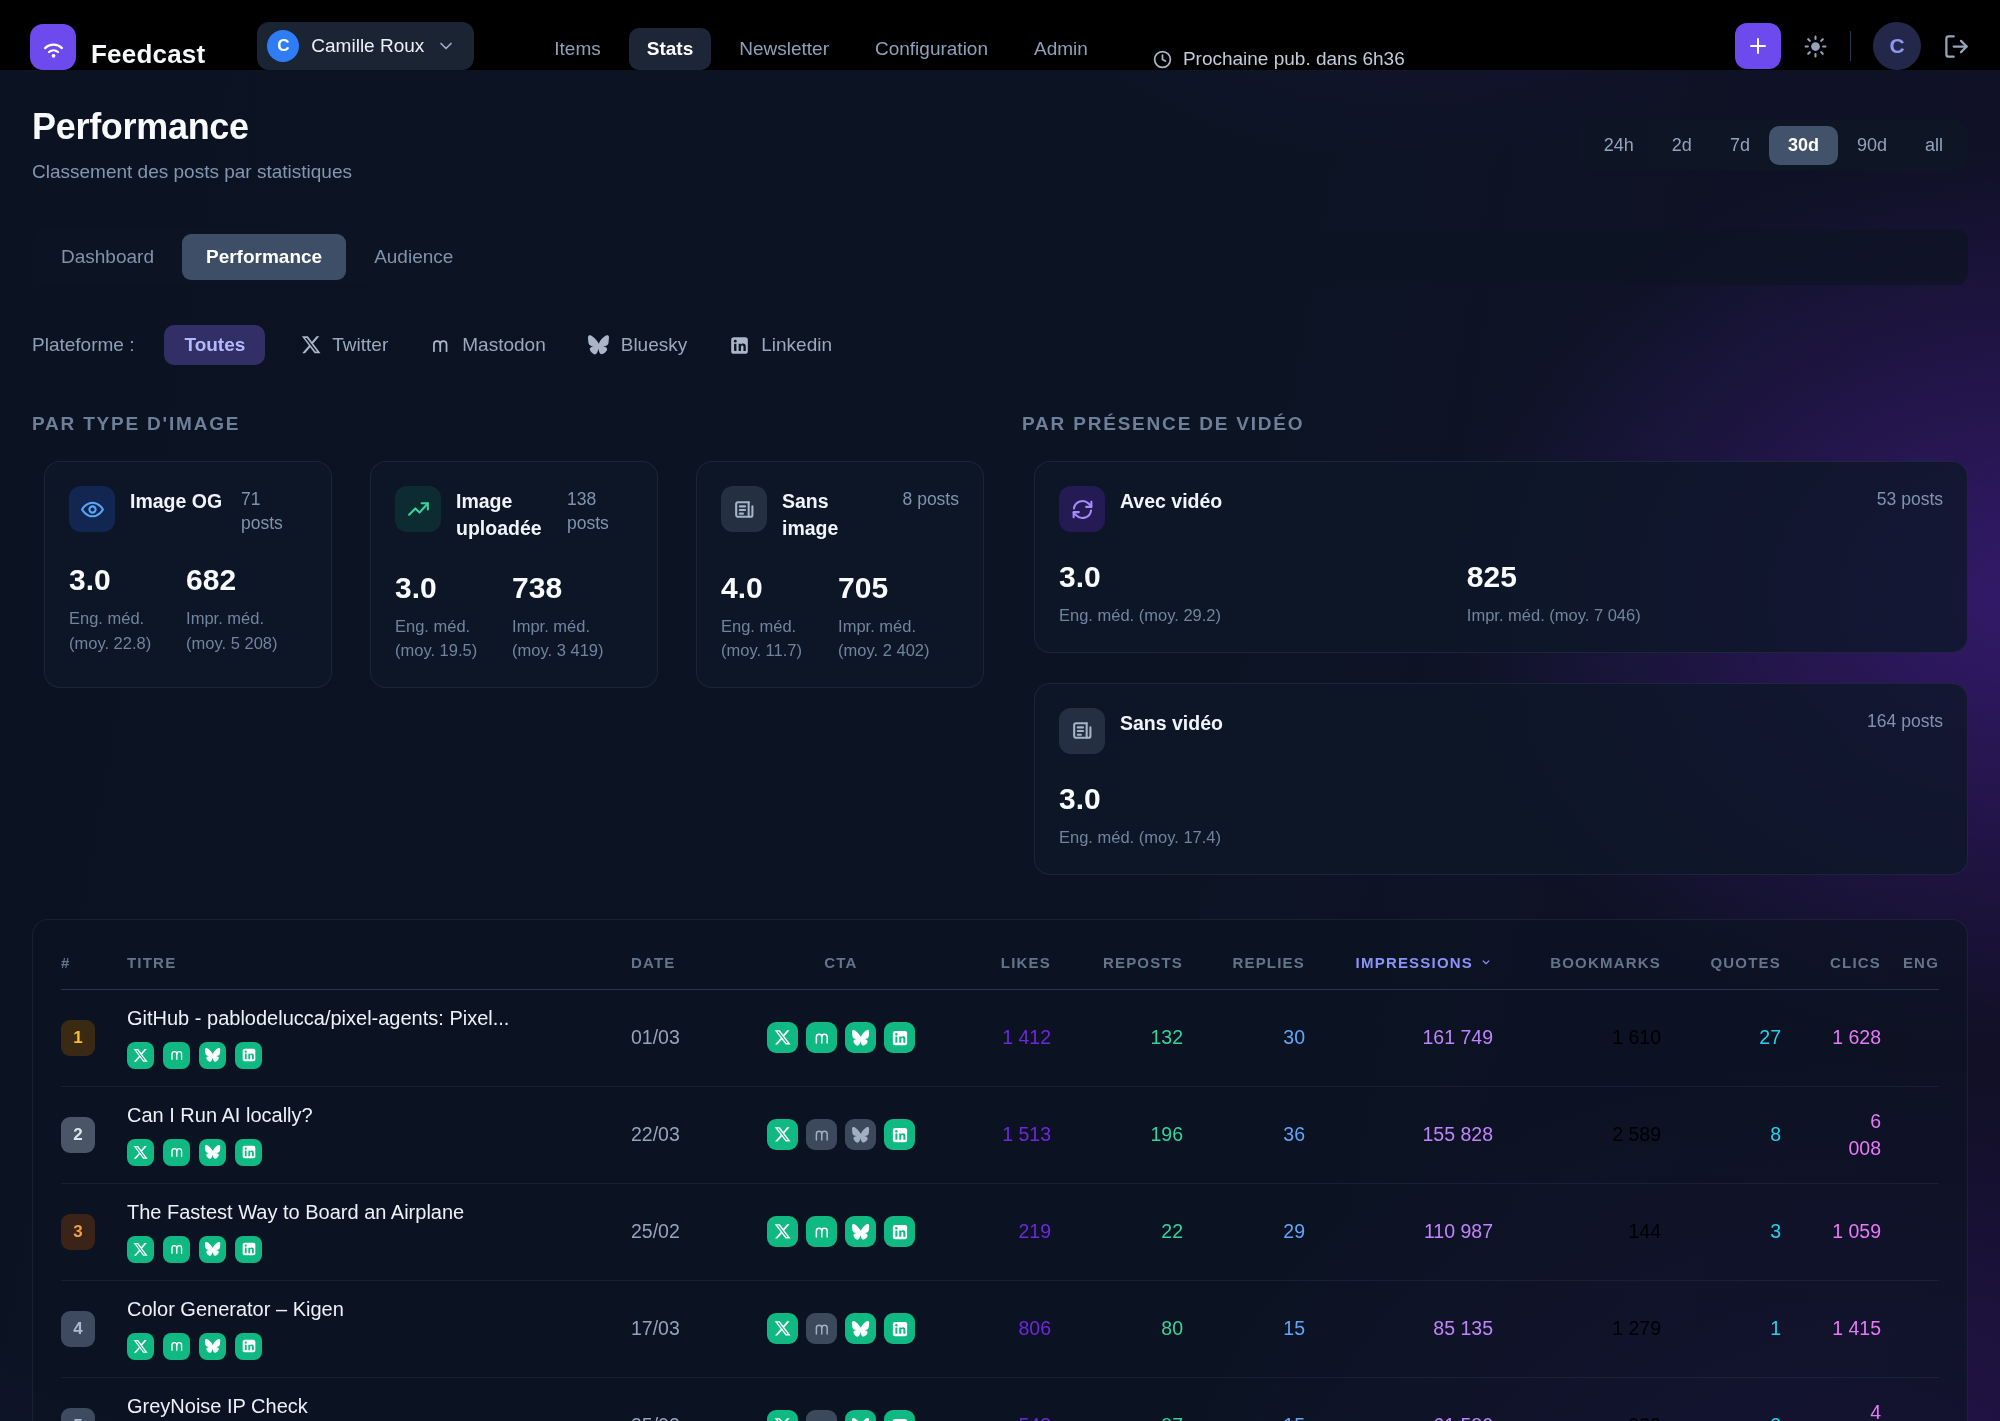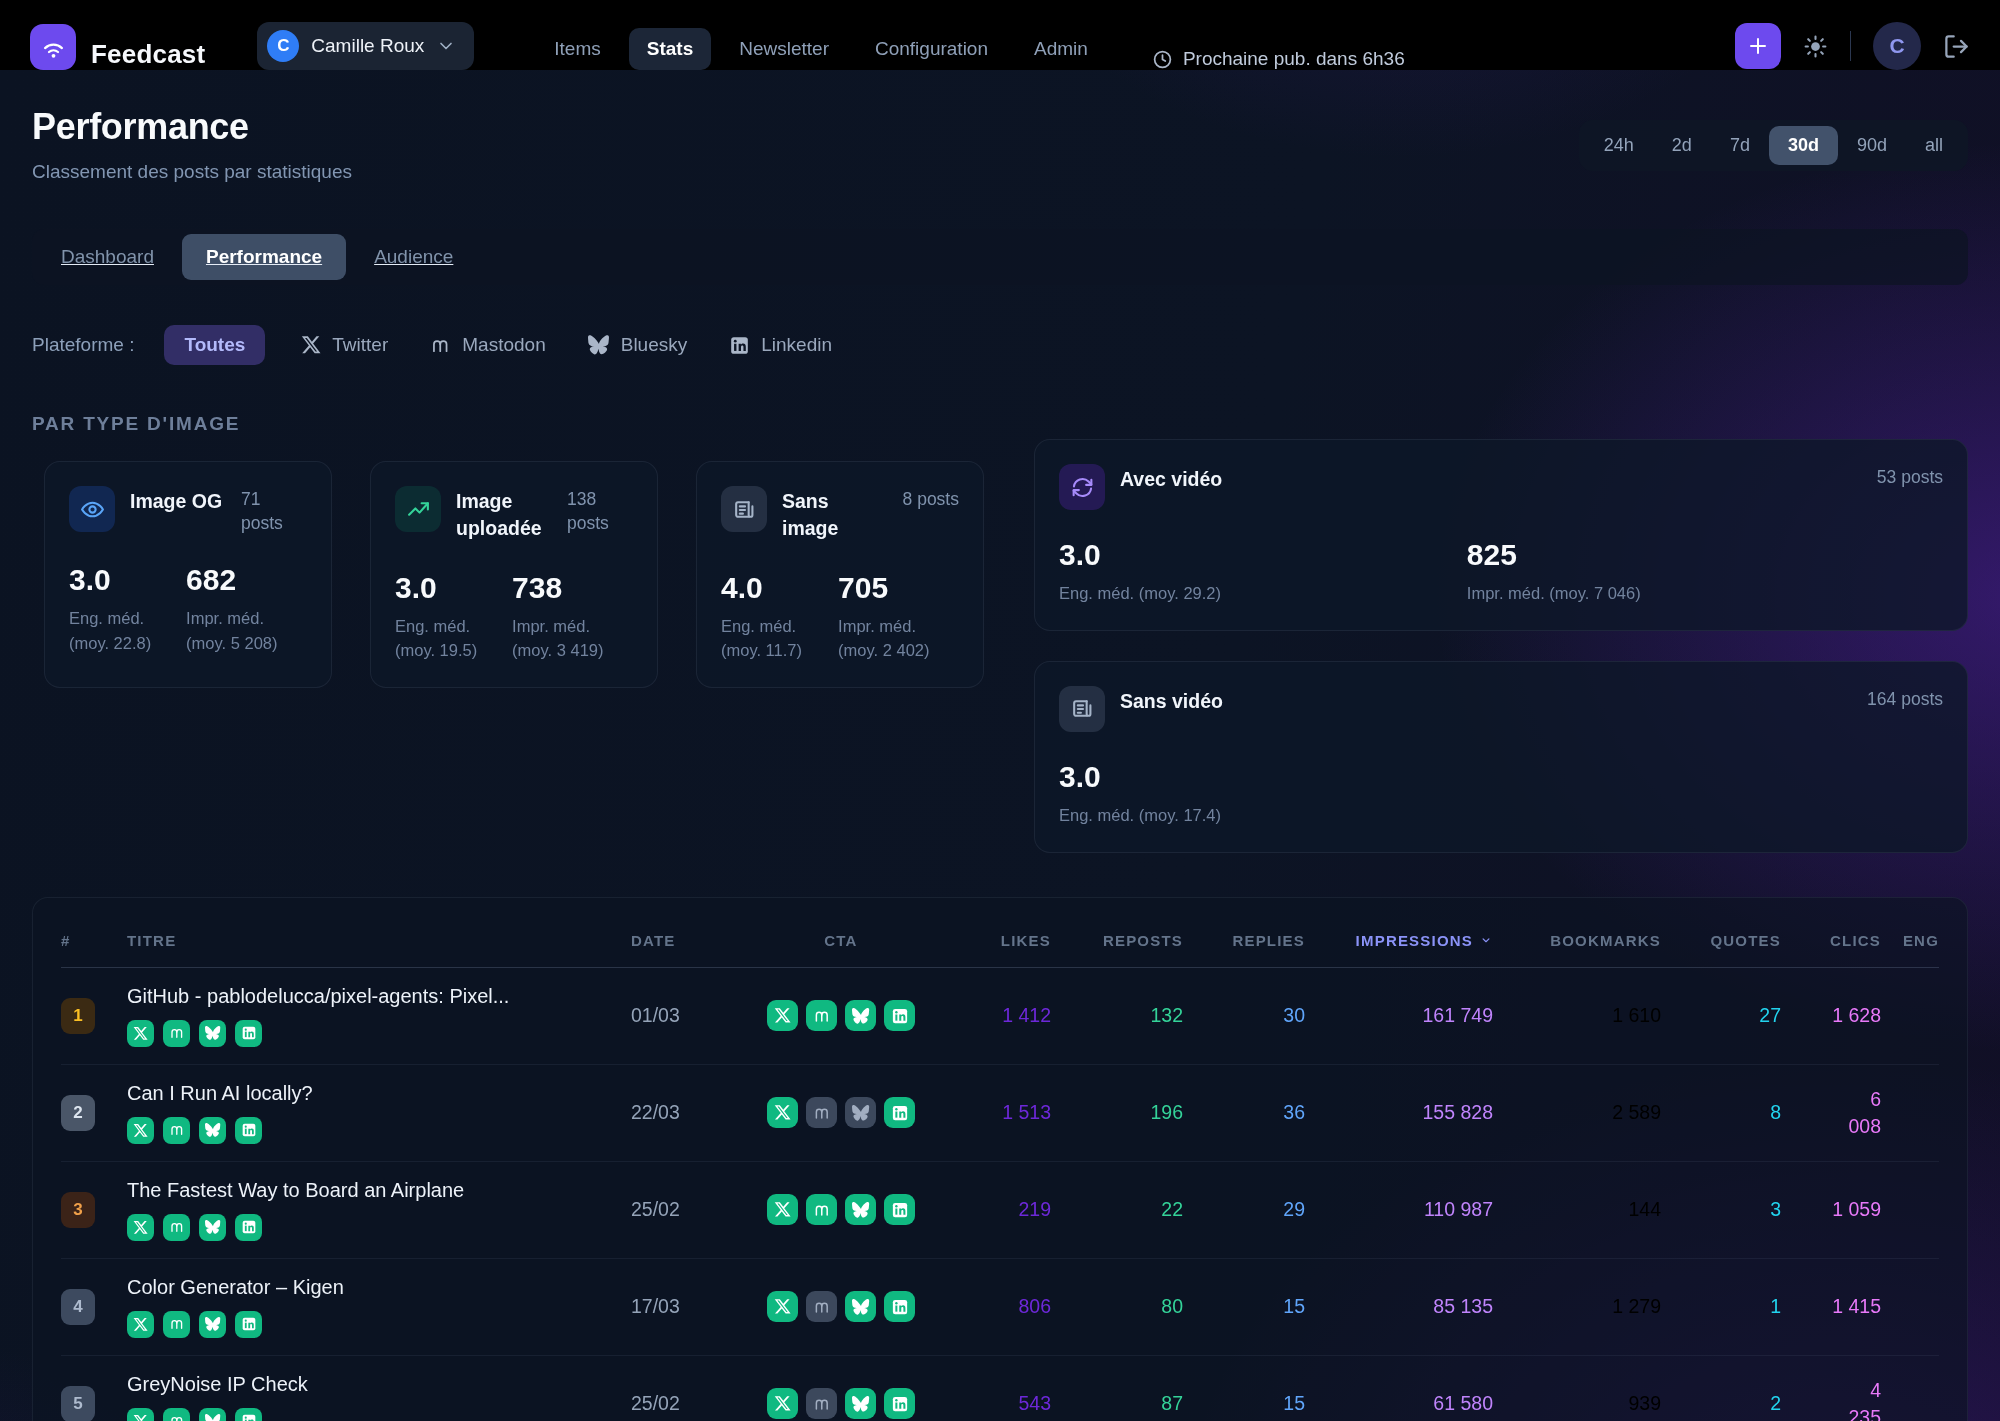--- a/index.html
+++ b/index.html
@@ -38,21 +38,21 @@
 
   
   .main{padding:0 32px;}
   .title-row{display:flex;align-items:flex-start;justify-content:space-between;margin-top:36px;}
   .page-title{font-size:36px;font-weight:700;color:#f8fafc;letter-spacing:-.3px;}
   .page-subtitle{margin-top:13px;font-size:19px;color:#8296b2;}
   .range-group{display:flex;align-items:center;background:rgba(14,22,38,.85);border-radius:14px;padding:6px;margin-top:14px;}
   .range-btn{font-size:18px;color:#93a3ba;padding:9px 19px;border-radius:10px;background:none;border:none;cursor:pointer;font-family:inherit;}
   .range-btn.active{background:#42526b;color:#fff;font-weight:600;}
 
-  .tabs-strip{margin-top:46px;background:rgba(13,20,35,.72);border-radius:12px;padding:5px;display:flex;gap:4px;text-decoration:underline;}
+  .tabs-strip{margin-top:46px;background:rgba(13,20,35,.72);border-radius:12px;padding:5px;display:flex;gap:4px;}
   .tab{font-size:19px;color:#8193ab;padding:12px 24px;border-radius:9px;cursor:pointer;}
   .tab.active{background:#3e4e66;color:#fff;font-weight:600;}
 
   .platform-row{margin-top:40px;display:flex;align-items:center;gap:30px;}
   .platform-label{font-size:19px;color:#8da0ba;}
   .pf-option{display:flex;align-items:center;gap:11px;font-size:19px;color:#9aa8bd;cursor:pointer;padding:9px 6px;border-radius:10px;}
   .pf-option .pf-ic{color:#aab6c8;}
   .pf-option.active{background:#322e66;color:#b3bafb;padding:9px 20px;font-weight:600;}
 
   
@@ -361,20 +361,21 @@
             <div>
                 <div class="stat-value">705</div>
                 <div class="stat-label">Impr. méd. (moy. 2 402)</div>
               </div>
           </div>
         </div>
       </div>
     </section>
 
     <section>
+      <div class="sec-heading">PAR PRÉSENCE DE VIDÉO</div>
       <div class="cards2">
         <div class="card">
           <div class="card-head">
             <div class="card-icon purple">
                 <svg width="25" height="25">
                   <use href="#i-refresh"></use>
                 </svg>
               </div>
             <div class="card-title">Avec vidéo</div>
             <div class="card-posts">53 posts</div>

